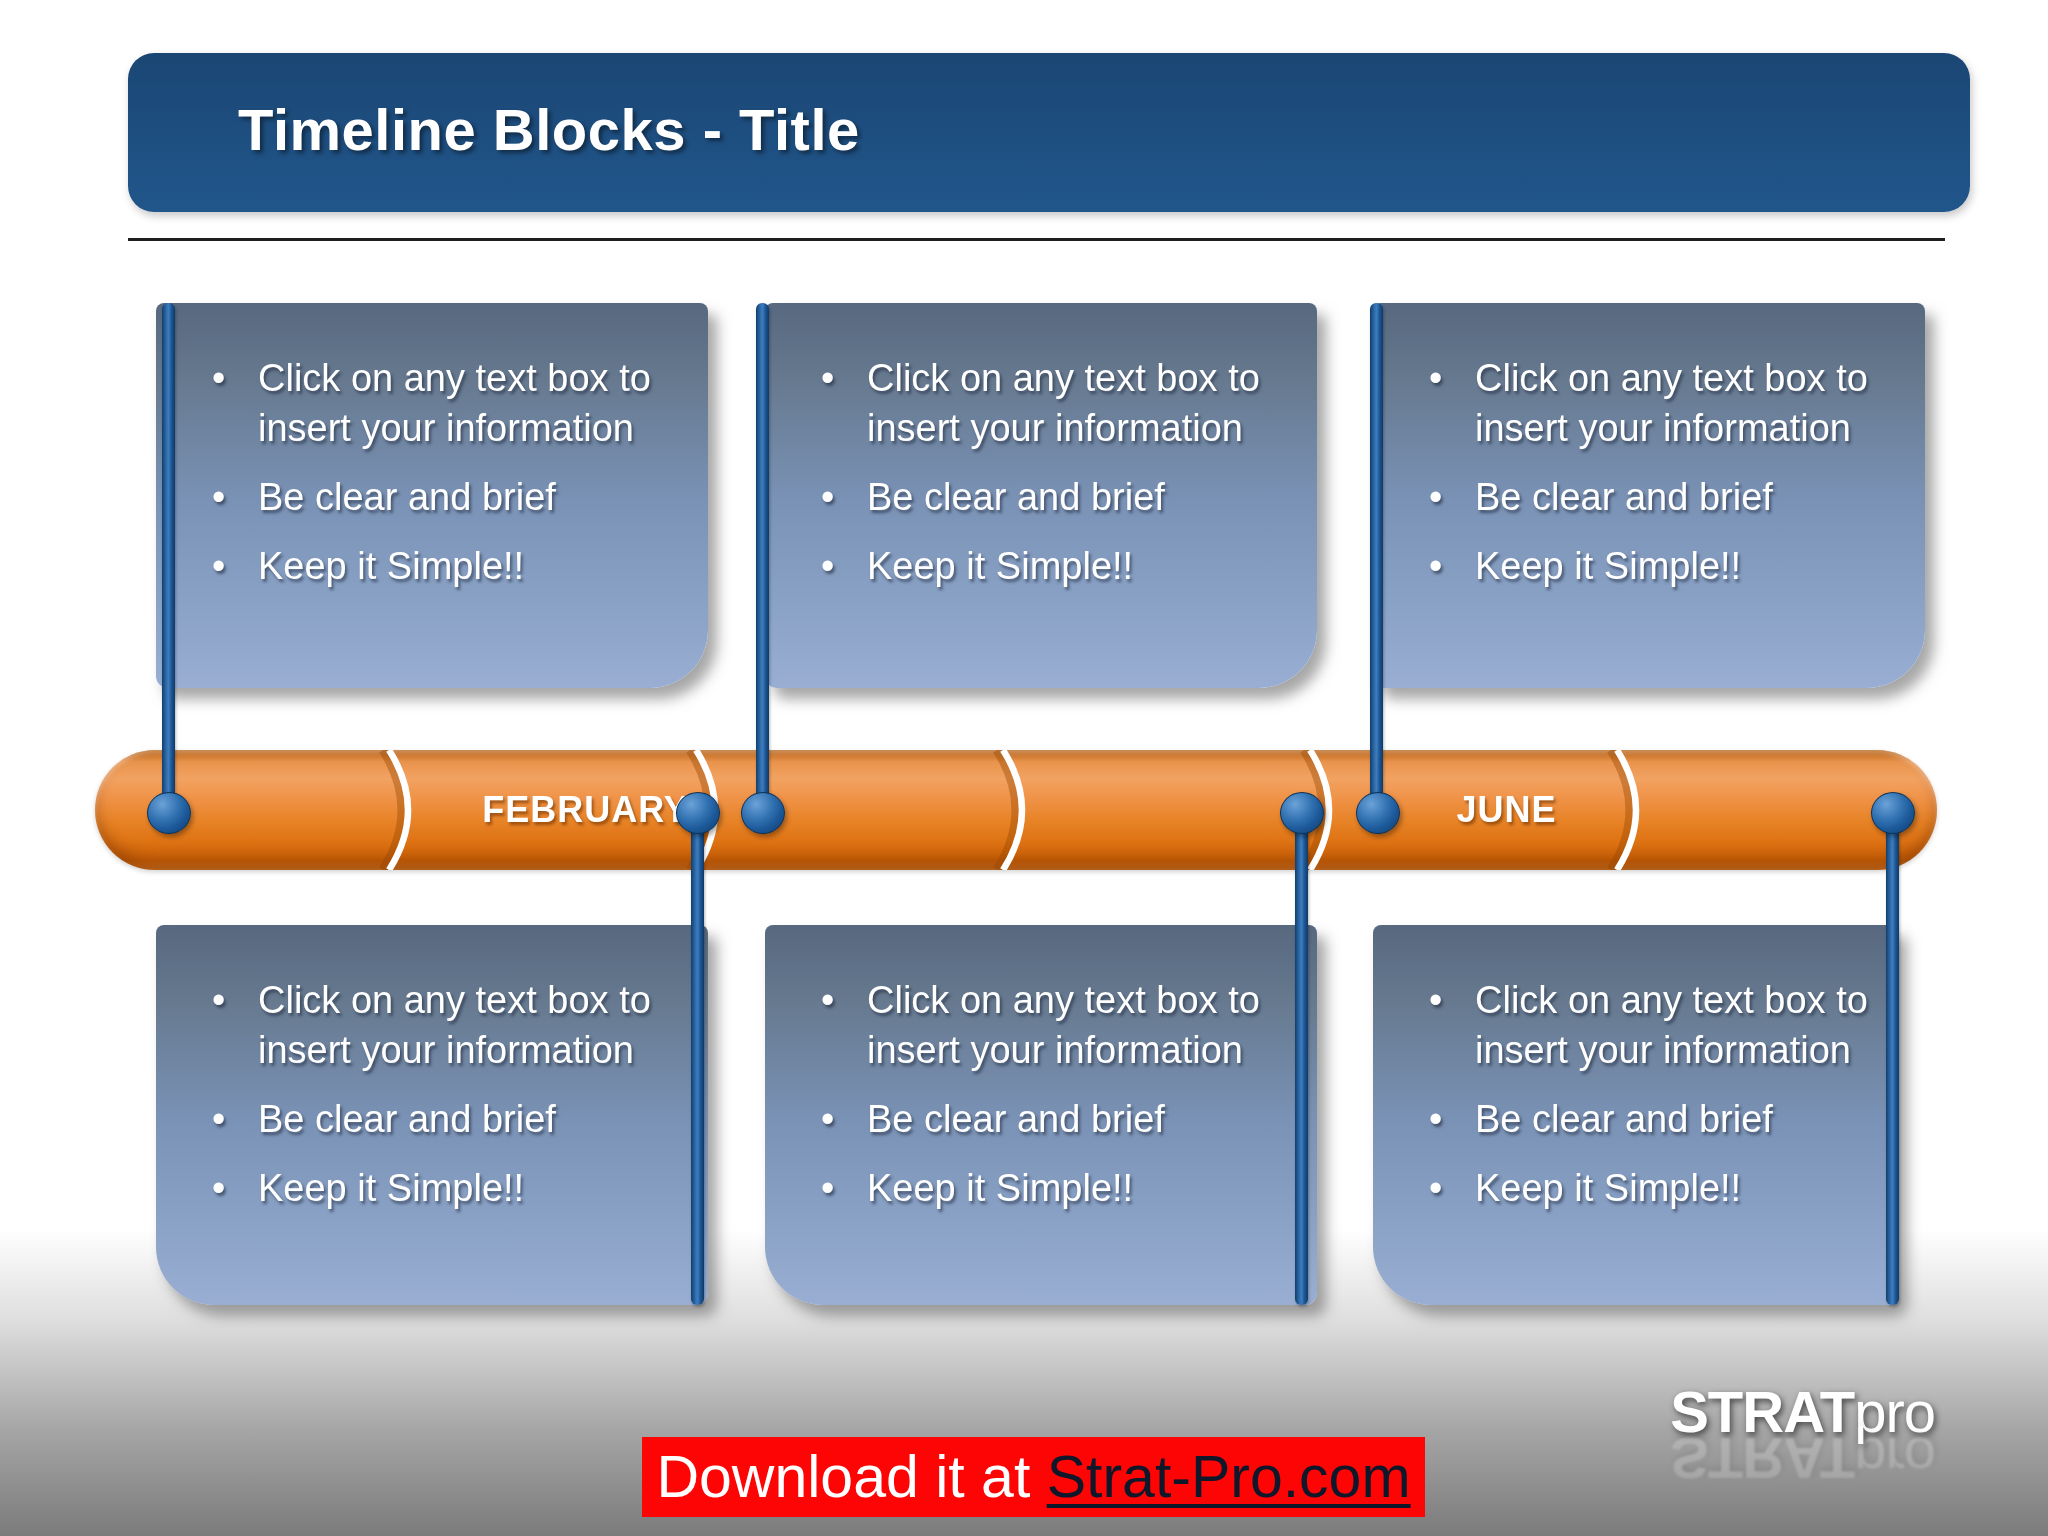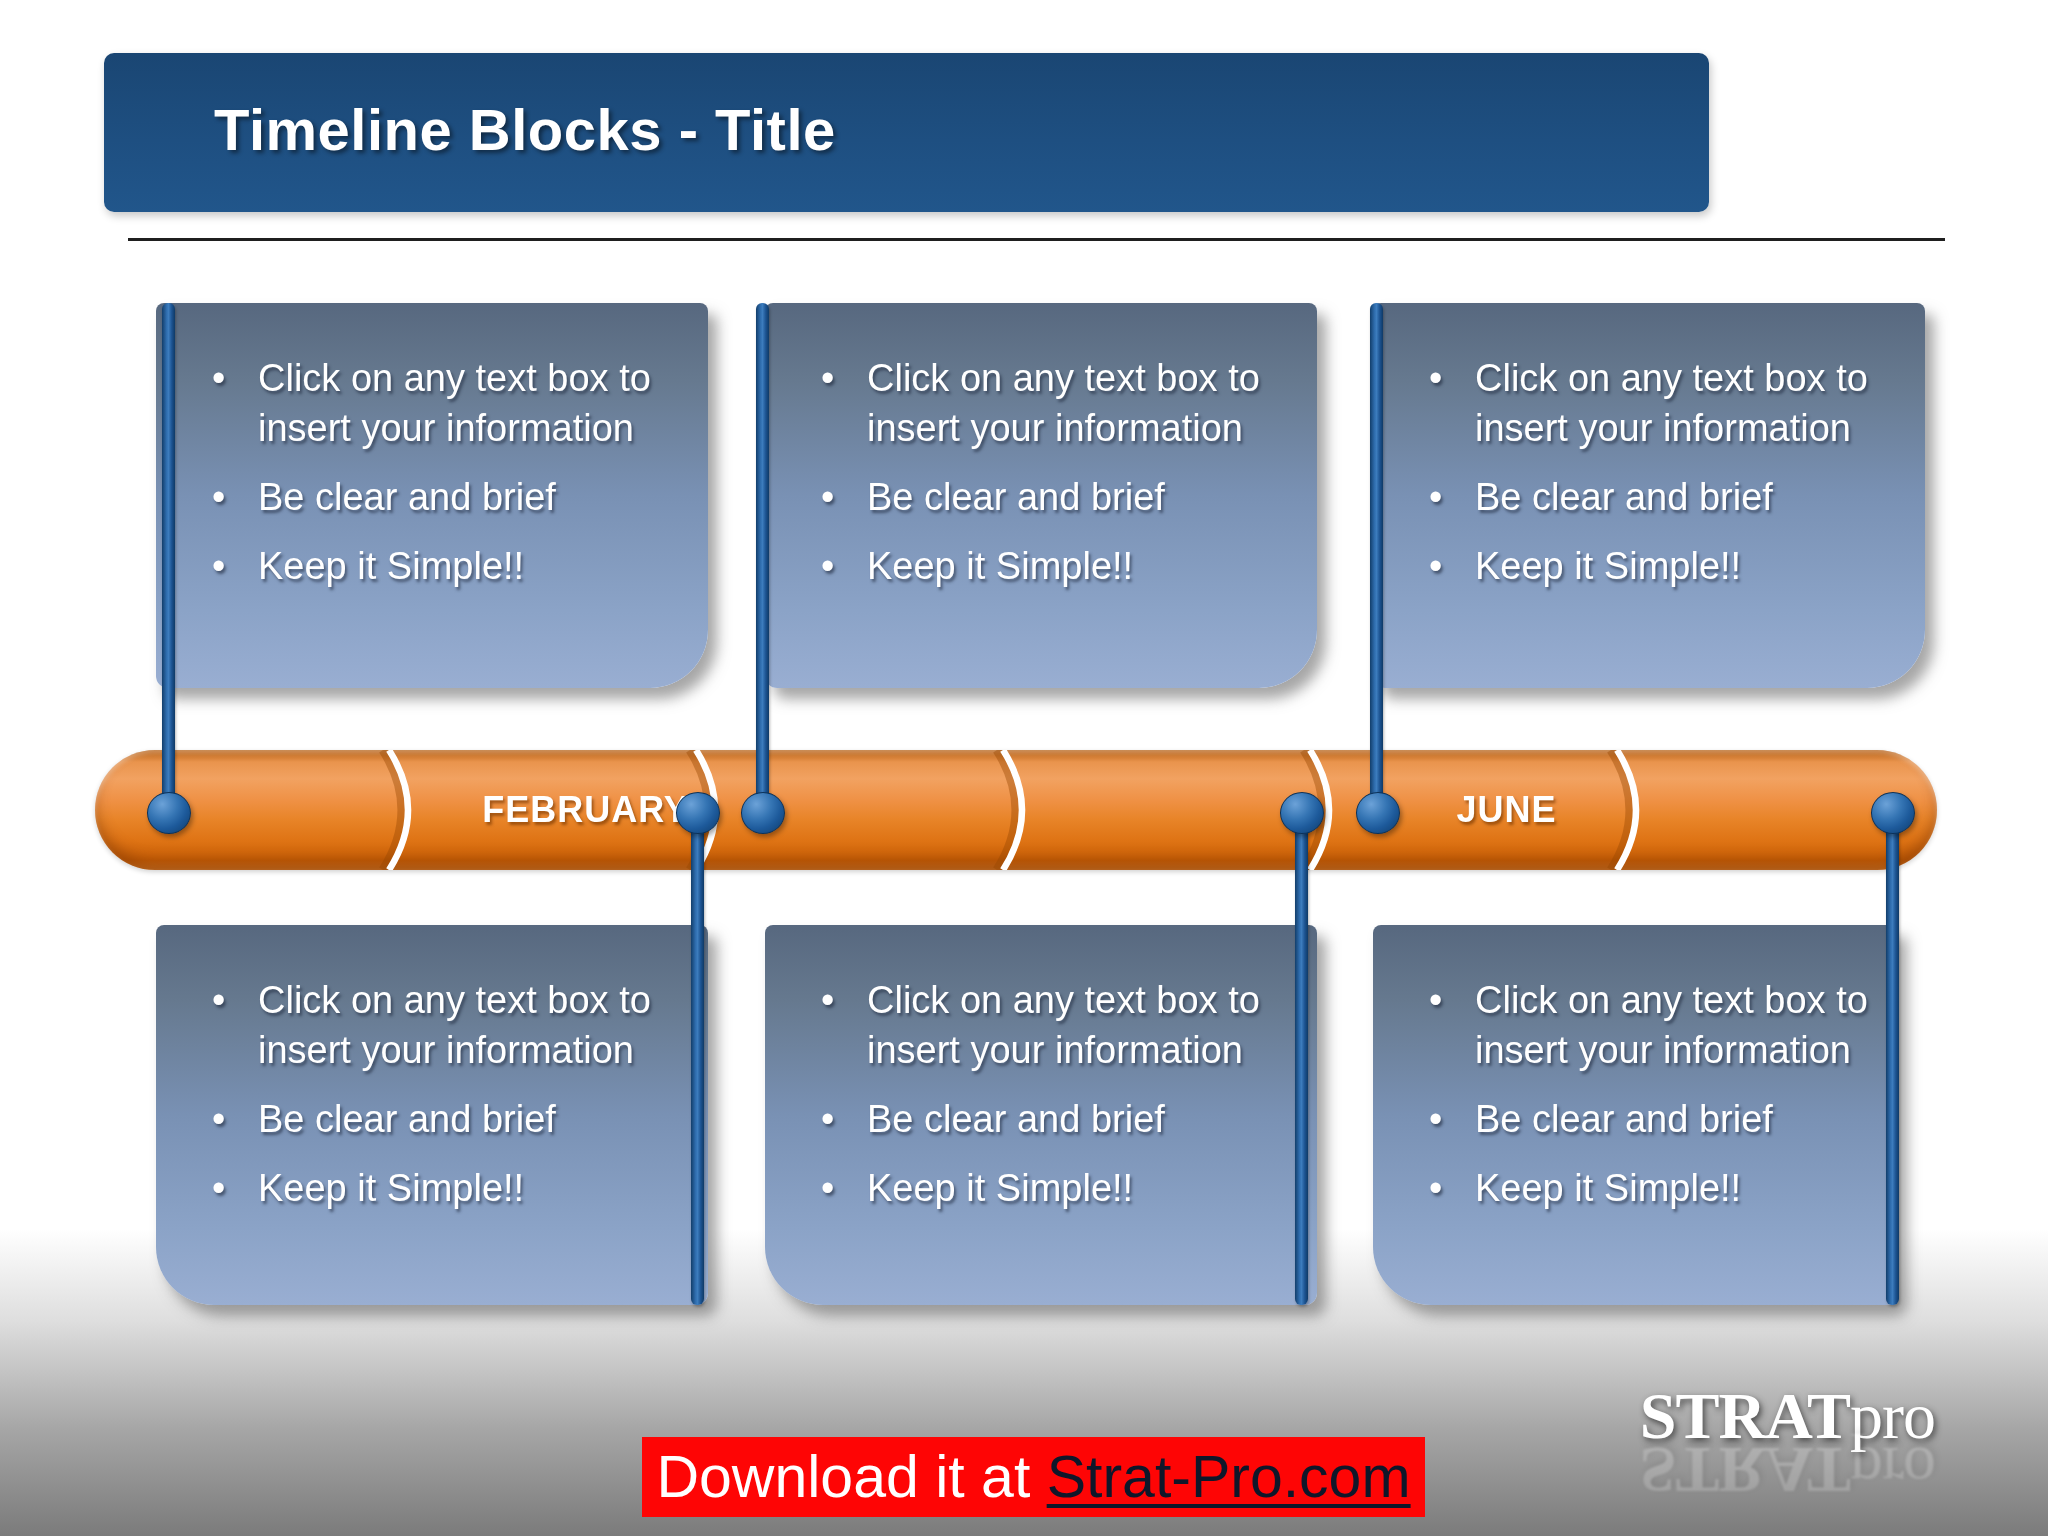--- a/index.html
+++ b/index.html
@@ -5,23 +5,23 @@
   html,body{margin:0;padding:0;}
   body{
     width:2048px;height:1536px;position:relative;overflow:hidden;
     font-family:"Liberation Sans",sans-serif;
     background:linear-gradient(180deg,#ffffff 0%,#ffffff 80%,#dedede 86%,#a6a6a6 93%,#7b7b7b 100%);
   }
   .slide{position:absolute;inset:0;}
 
   
   .title-bar{
-    position:absolute;left:104px;top:53px;width:1605px;height:159px;
+    position:absolute;left:128px;top:53px;width:1842px;height:159px;
     background:linear-gradient(180deg,#1a4673 0%,#1e4f81 55%,#21568b 100%);
-    border-radius:10px;box-shadow:2px 4px 8px rgba(0,0,0,.22);
+    border-radius:26px;box-shadow:2px 4px 8px rgba(0,0,0,.22);
   }
   .title{
     margin:0;position:absolute;left:110px;top:50%;transform:translateY(-55%);
     font-size:58px;font-weight:bold;color:#ffffff;letter-spacing:.5px;
     text-shadow:3px 3px 4px rgba(0,0,0,.45);white-space:nowrap;
   }
   .title-rule{position:absolute;left:128px;top:238px;width:1817px;height:3px;background:#1f1f1f;}
 
   
   .text-box{
@@ -77,23 +77,22 @@
     position:absolute;top:792px;width:42px;height:40px;border-radius:50%;z-index:6;
     background:radial-gradient(circle at 34% 28%,#6ca2d8 0%,#3575b4 38%,#1d5a9b 62%,#0e3a68 100%);
     border:1px solid #0c3259;box-shadow:2px 3px 5px rgba(0,0,0,.35);
   }
   .pn-jan{left:147px;} .pn-feb{left:676px;} .pn-mar{left:741px;}
   .pn-apr{left:1280px;} .pn-may{left:1356px;} .pn-jun{left:1871px;}
 
   
   .logo{position:absolute;right:113px;top:1383px;text-align:right;z-index:3;line-height:1;}
   .logo-text{
-    font-size:66px;font-weight:bold;color:#ffffff;letter-spacing:-1px;
+    font-size:58px;font-weight:bold;color:#ffffff;letter-spacing:-1px;
     text-shadow:2px 3px 6px rgba(55,55,55,.85);
-    font-family:Liberation Serif, serif;
   }
   .logo-pro{font-weight:normal;}
   .logo-reflection{transform:scaleY(-1);opacity:.18;filter:blur(1px);margin-top:-12px;}
 
   
   .banner{
     position:absolute;left:642px;top:1437px;width:783px;height:80px;
     background:#fe0505;display:flex;align-items:center;justify-content:center;
     font-size:59px;z-index:4;white-space:pre;
   }

